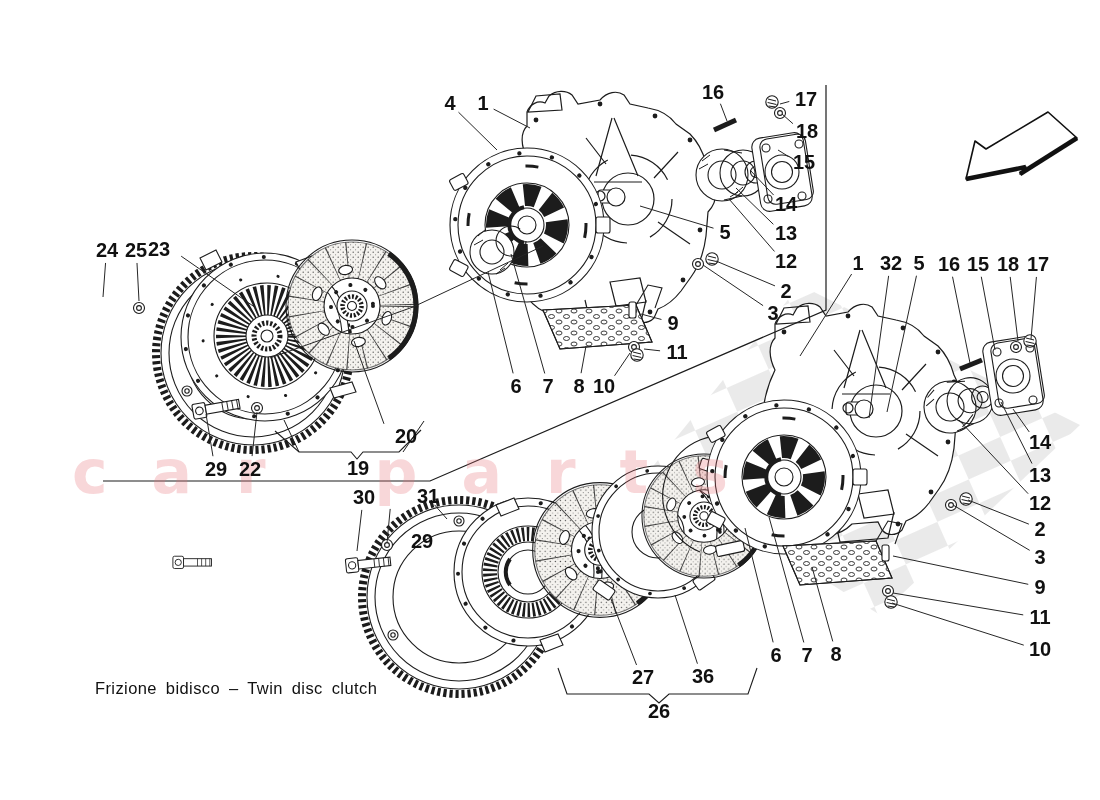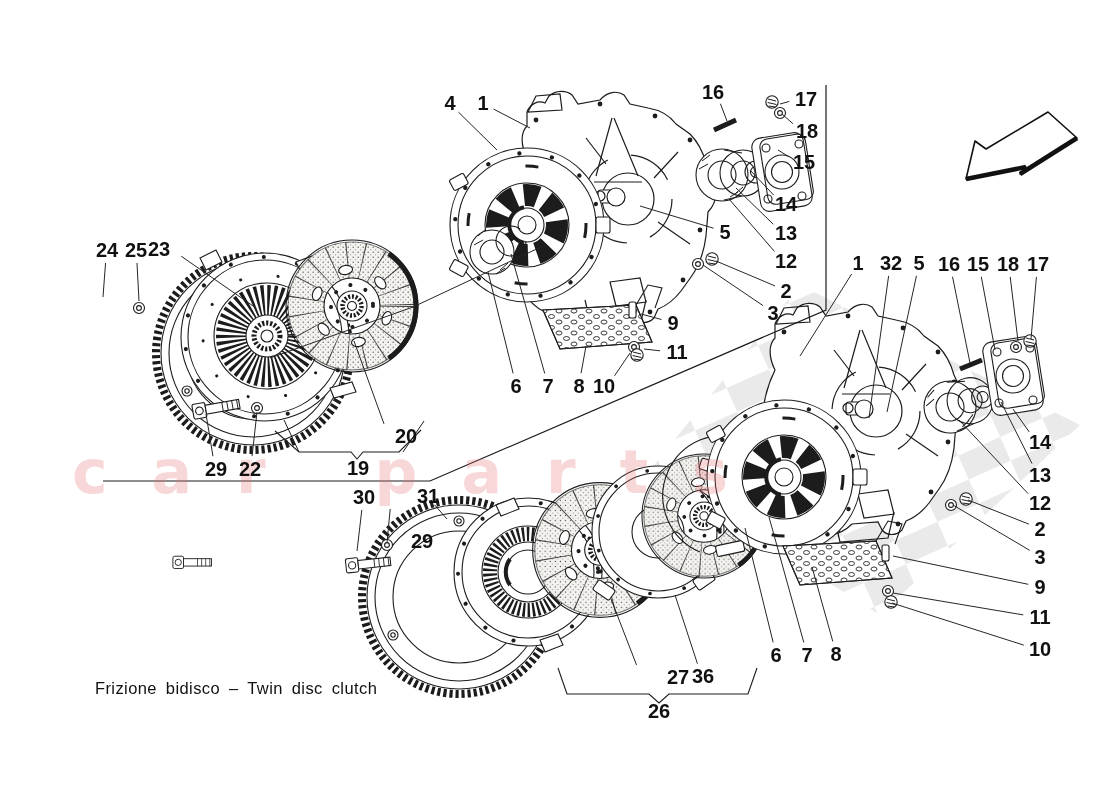--- a/index.html
+++ b/index.html
@@ -360,21 +360,21 @@
       <span class="callout" style="left: 107px; top: 250px;">24</span>
       <span class="callout" style="left: 136px; top: 250px;">25</span>
       <span class="callout" style="left: 159px; top: 249px;">23</span>
       <span class="callout" style="left: 216px; top: 469px;">29</span>
       <span class="callout" style="left: 250px; top: 469px;">22</span>
       <span class="callout" style="left: 406px; top: 436px;">20</span>
       <span class="callout" style="left: 358px; top: 468px; text-align: right;">19</span>
       <span class="callout" style="left: 364px; top: 497px;">30</span>
       <span class="callout" style="left: 400px; top: 496px; margin-left: 28px;">31</span>
       <span class="callout" style="left: 422px; top: 496px; margin-top: 45px;">29</span>
-      <span class="callout" style="left: 643px; top: 677px; margin-left: 35px;">27</span>
+      <span class="callout" style="left: 643px; top: 677px;">27</span>
       <span class="callout" style="left: 703px; top: 676px;">36</span>
       <span class="callout" style="left: 659px; top: 711px;">26</span>
       <span class="callout" style="left: 776px; top: 655px;">6</span>
       <span class="callout" style="left: 807px; top: 655px;">7</span>
       <span class="callout" style="left: 836px; top: 654px;">8</span>
       <span class="callout" style="left: 858px; top: 263px;">1</span>
       <span class="callout" style="left: 891px; top: 263px;">32</span>
       <span class="callout" style="left: 919px; top: 263px;">5</span>
       <span class="callout" style="left: 949px; top: 264px;">16</span>
       <span class="callout" style="left: 978px; top: 264px;">15</span>

